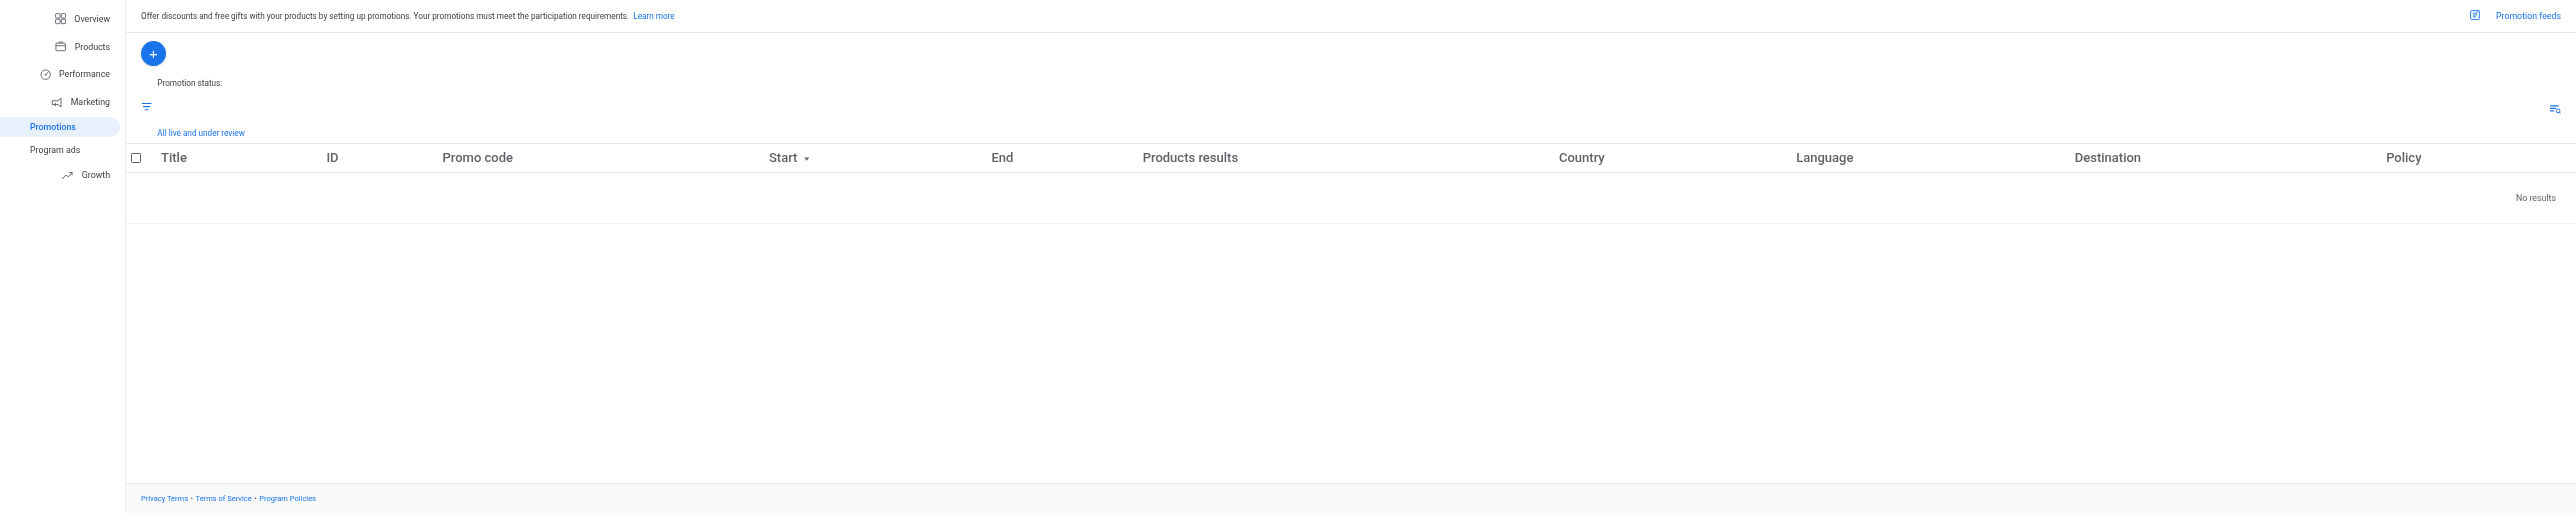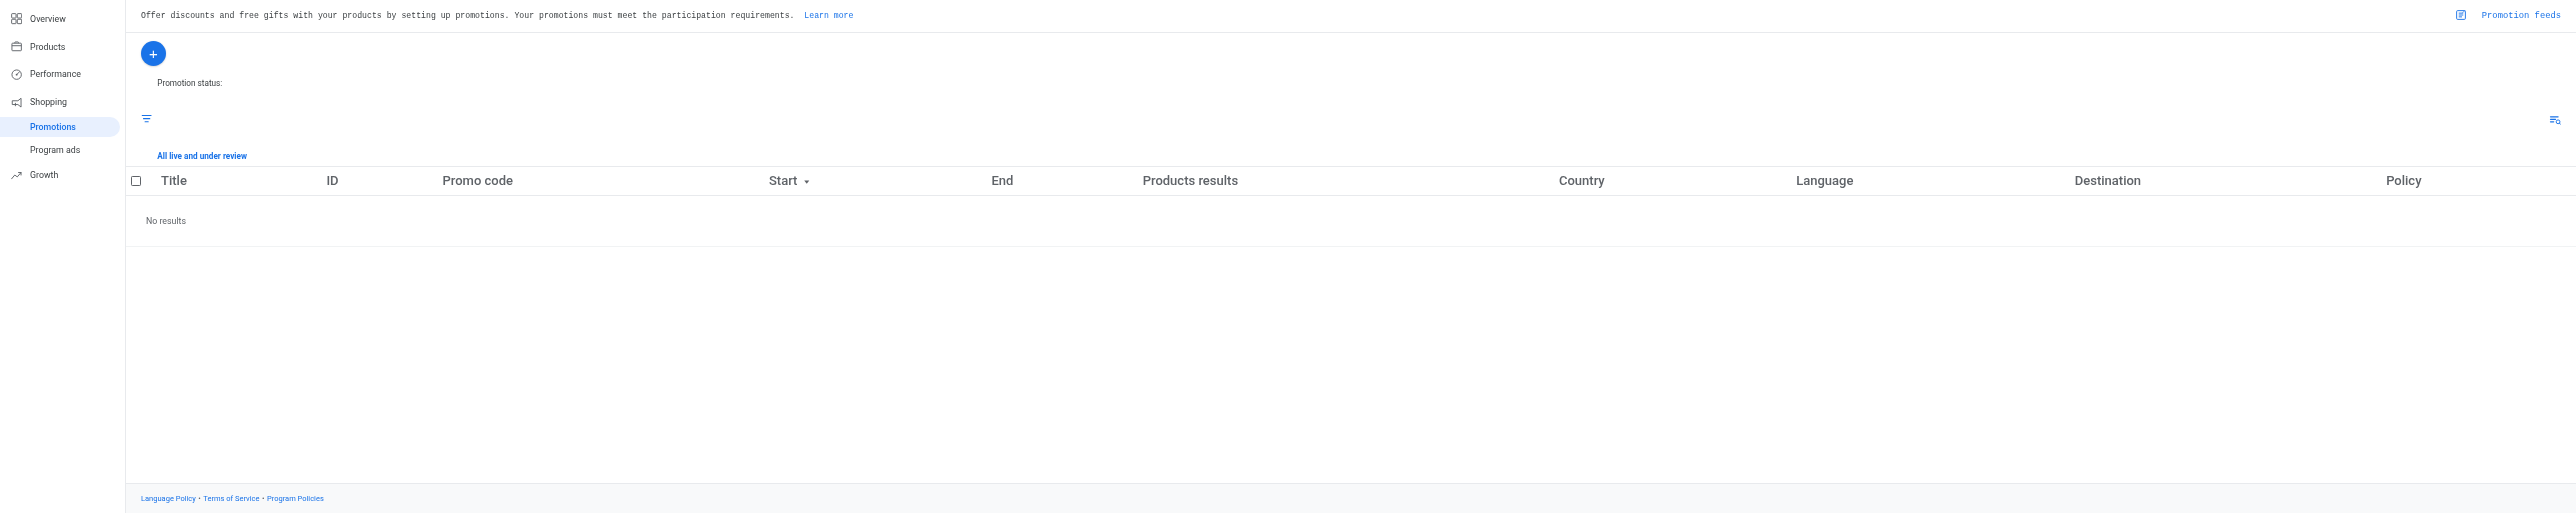--- a/index.html
+++ b/index.html
@@ -27,20 +27,21 @@
       display: flex;
       align-items: center;
       padding: 6.3px 10px;
       cursor: pointer;
       border-radius: 0 15px 15px 0;
       margin: 1.3px 5px 1.3px 0;
       color: #3c4043;
       font-size: 8.8px;
       gap: 7.5px;
       position: relative;
+      justify-content: flex-end;
     }
     .sidebar-item .icon {
       display: flex;
       align-items: center;
       justify-content: center;
       width: 12.6px;
       height: 12.6px;
       flex-shrink: 0;
     }
     .sidebar-sub-item {
@@ -69,21 +70,20 @@
     }
 
     
     .top-bar {
       display: flex;
       align-items: center;
       justify-content: space-between;
       padding: 7.5px 15px;
       border-bottom: 0.6px solid #e8eaed;
       min-height: 33px;
-      font-family: Liberation Mono, monospace;
     }
     .top-bar-left {
       display: flex;
       align-items: center;
       flex: 1;
       gap: 5px;
     }
     .top-bar-desc {
       font-size: 8.2px;
       color: #3c4043;
@@ -140,22 +140,21 @@
       gap: 15px;
       font-size: 8.2px;
       color: #1a73e8;
       flex-direction: column;
     }
     .filter-chip-label {
       color: #3c4043;
     }
     .filter-chip-value {
       color: #1a73e8;
-      font-weight: 700;
-      margin-top: 23px;
+      font-weight: 400;
     }
 
     
     .table-container {
       flex: 1;
       overflow: auto;
     }
     table {
       width: 100%;
       border-collapse: collapse;
@@ -175,21 +174,21 @@
       width: 25px;
       padding: 6.3px 5px;
     }
     td {
       padding: 7.5px 10px;
       font-size: 8.2px;
       color: #3c4043;
       border-bottom: 0.6px solid #f1f3f4;
     }
     .no-results {
-      text-align: left;
+      text-align: right;
       color: #5f6368;
       font-size: 8.8px;
       padding: 20px;
     }
     .sort-icon {
       display: inline-flex;
       align-items: center;
       margin-left: 2.5px;
       vertical-align: middle;
     }
@@ -269,21 +268,21 @@
     <span>Performance</span>
   </div>
 
   <div class="sidebar-item">
     <span class="icon">
       <svg width="11.3" height="11.3" viewBox="0 0 18 18" fill="none">
         <path d="M2 6h9l5-4v14l-5-4H2V6z" stroke="#5f6368" stroke-width="1.5" fill="none" stroke-linejoin="round"></path>
         <path d="M7 10v4" stroke="#5f6368" stroke-width="1.5" stroke-linecap="round"></path>
       </svg>
     </span>
-    <span>Shopping</span>
+    <span>Marketing</span>
   </div>
 
   <div class="sidebar-sub-item active">
     <span>Promotions</span>
   </div>
   <div class="sidebar-sub-item">
     <span>Program ads</span>
   </div>
 
   <div class="sidebar-item">
@@ -396,21 +395,21 @@
           <td colspan="11" class="no-results">
             <span>No results</span>
           </td>
         </tr>
       </tbody>
     </table>
   </div>
 
   <div class="footer">
     <div class="footer-links">
-      <a href="#">Language Policy</a>
+      <a href="#">Privacy Terms</a>
       <span class="dot"> • </span>
       <a href="#">Terms of Service</a>
       <span class="dot"> • </span>
       <a href="#">Program Policies</a>
     </div>
   </div>
 </div>
 
 
 </body></html>

